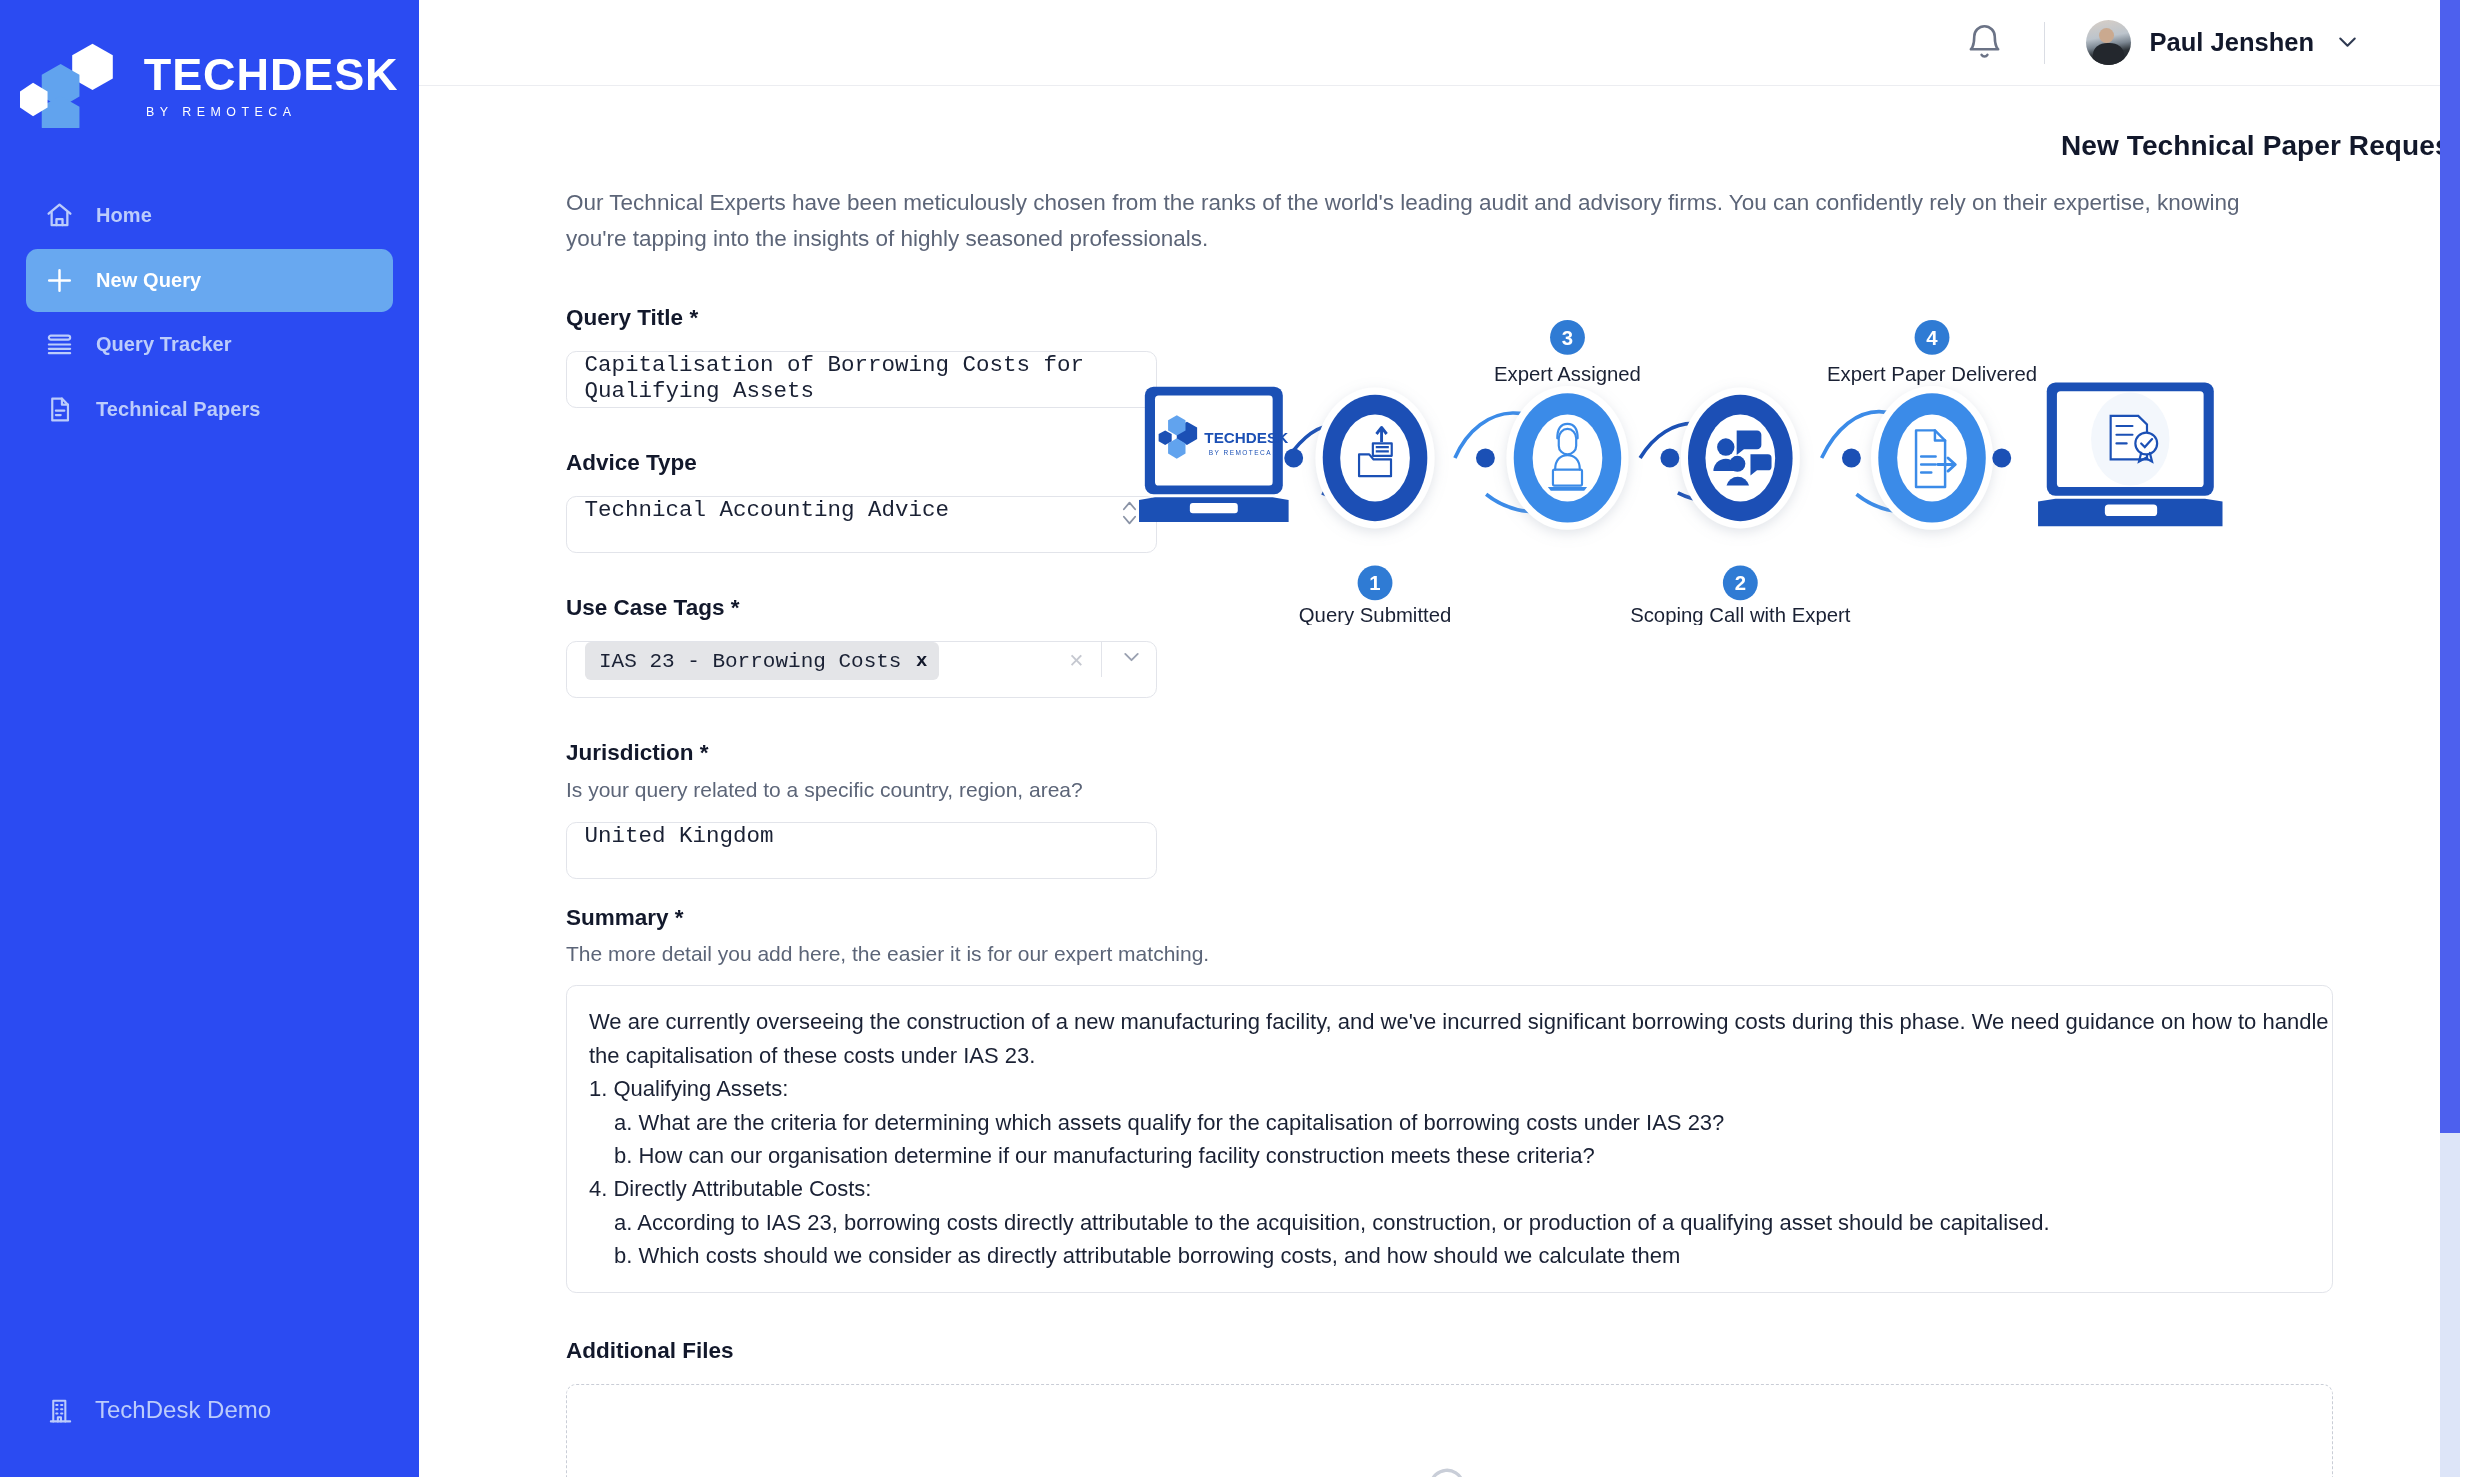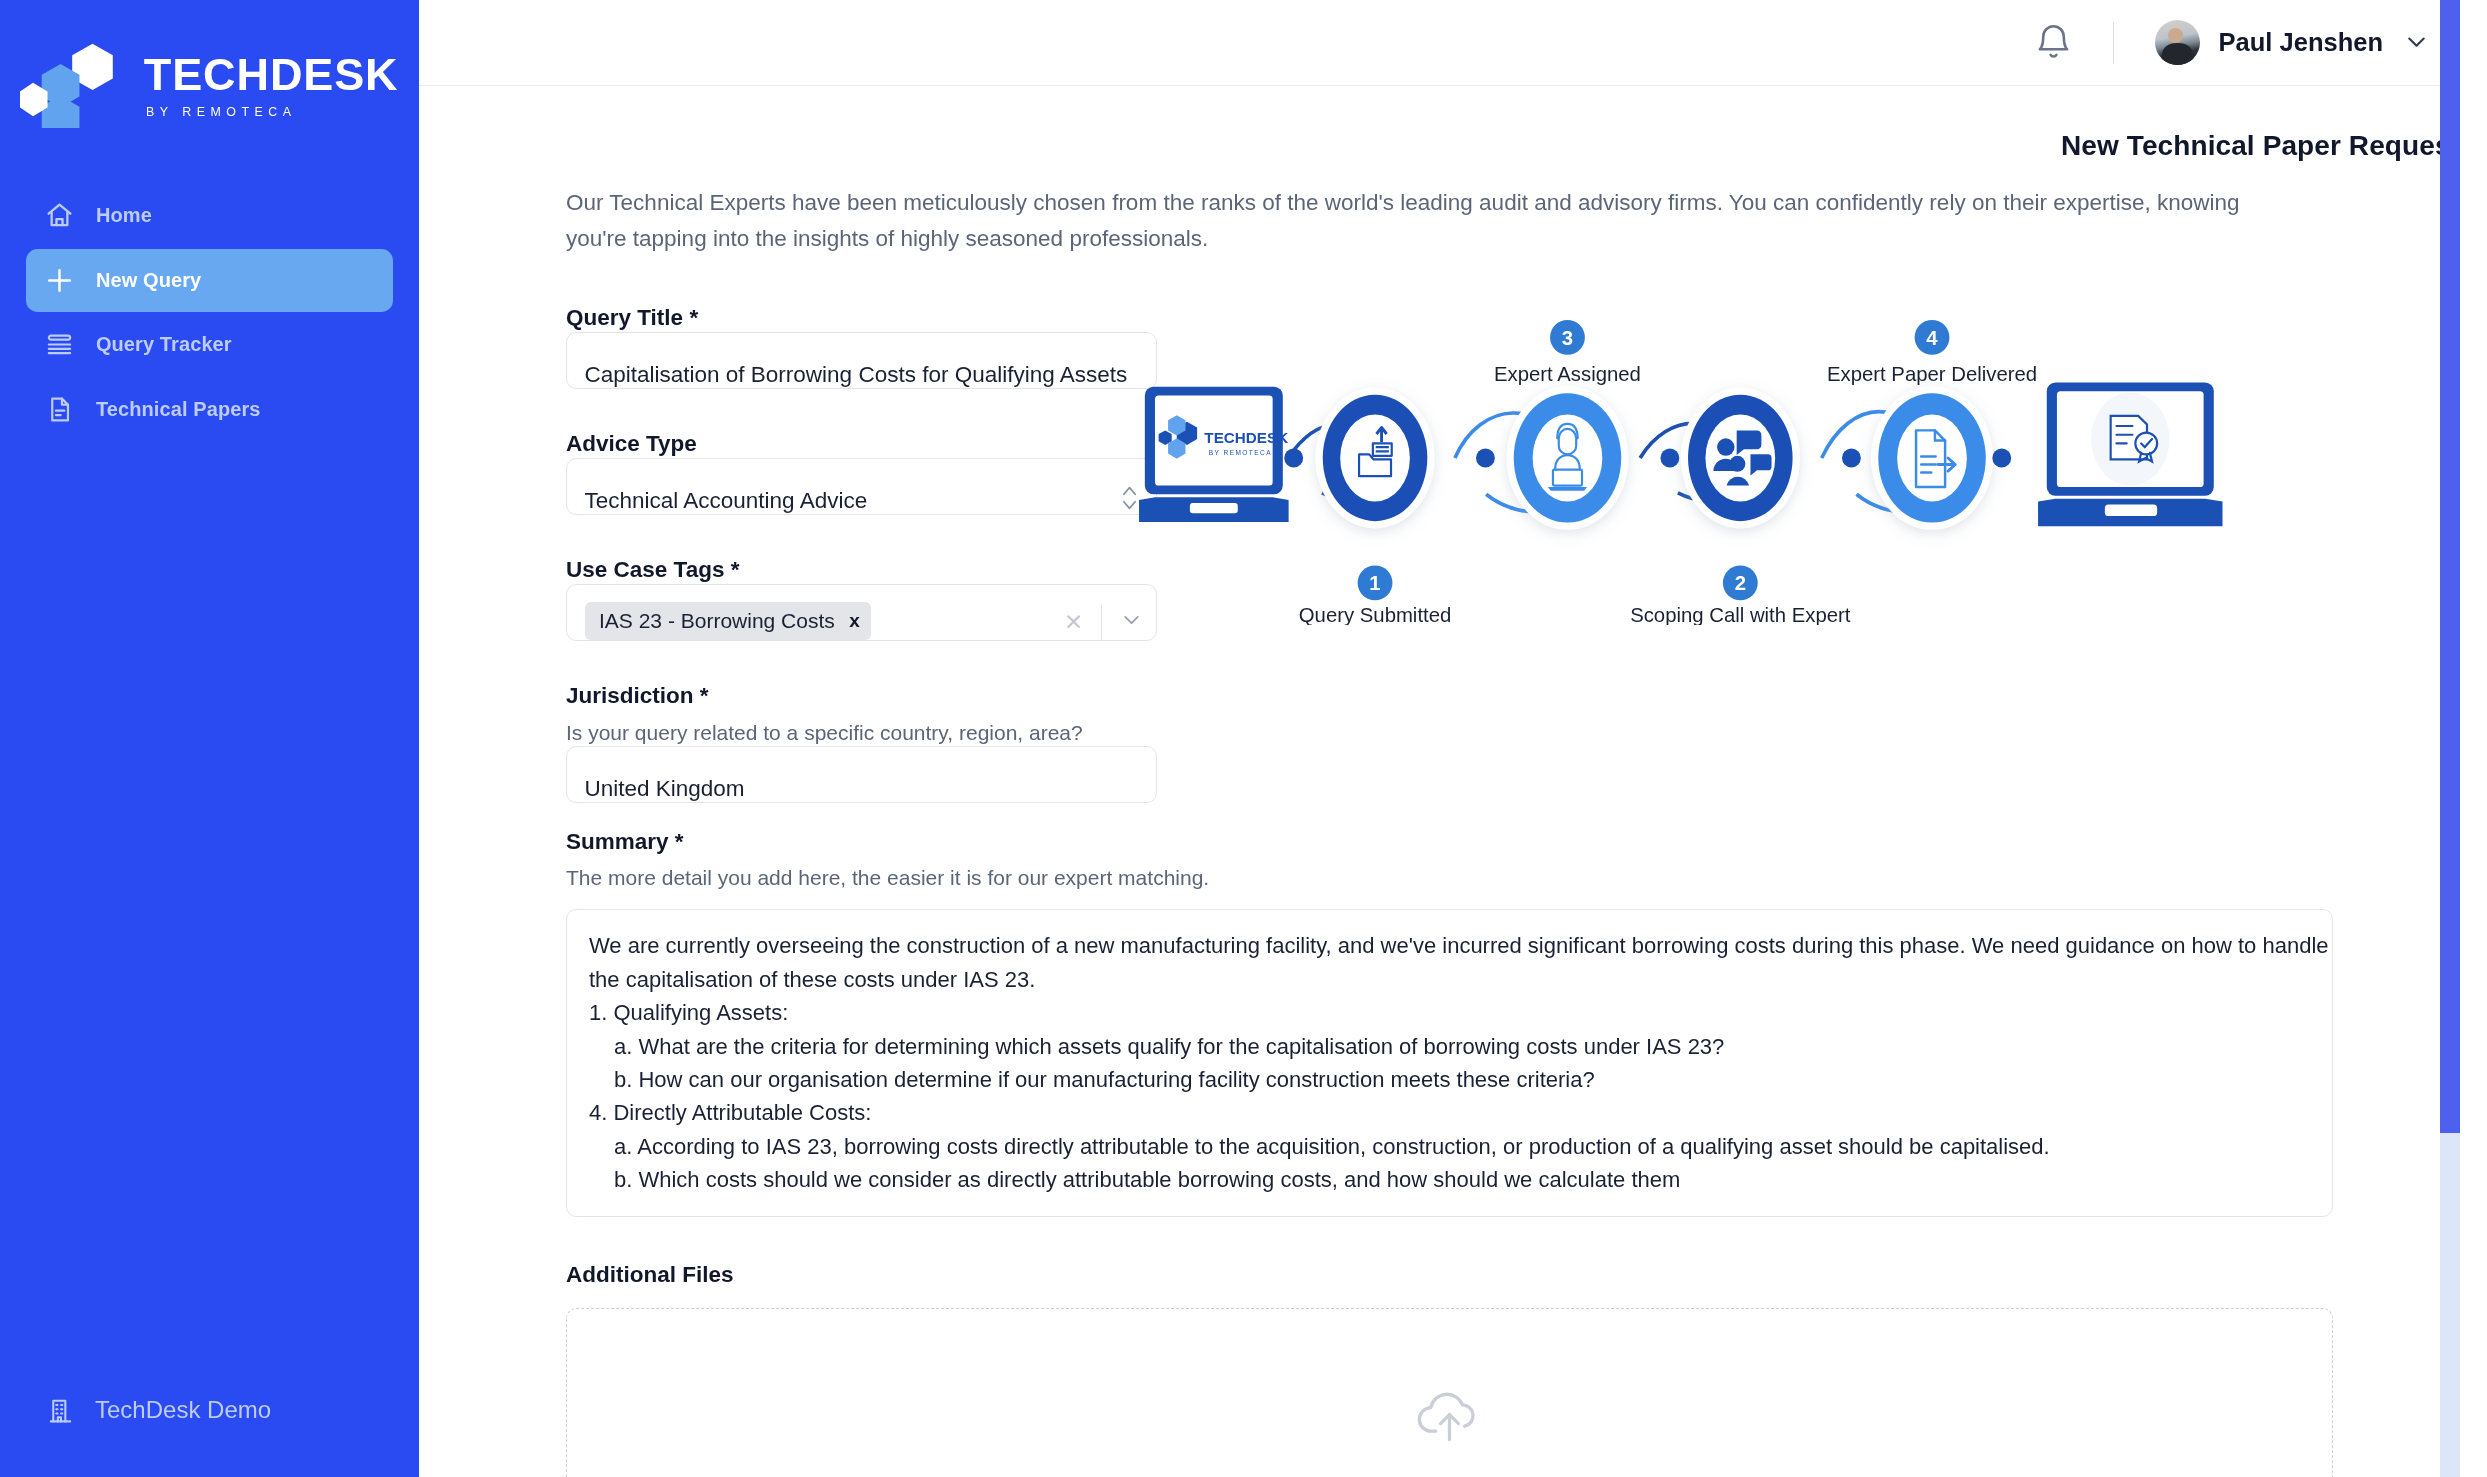--- a/index.html
+++ b/index.html
@@ -54,21 +54,21 @@
     position: absolute; left: 44px; bottom: 52px;
     display: flex; align-items: center; gap: 19px;
   }
   .org-label { font-size: 24px; color: #BCCCFB; font-weight: 400; }
 
   
   .main { flex: 1; height: 1478px; position: relative; background: #fff; overflow: hidden; }
   .topbar {
     height: 86px; border-bottom: 0.7px solid #ECEDF1;
     display: flex; align-items: center; justify-content: flex-end;
-    padding-right: 29px; gap: 8px;
+    padding-right: 98px; gap: 8px;
   }
   .bell { width: 41px; height: 41px; margin-right: 31px; cursor: pointer; }
   .topdiv { width: 0.7px; height: 42px; background: #DADDE4; margin-right: 33px; }
   .user { display: flex; align-items: center; gap: 19px; cursor: pointer; }
   .avatar {
     width: 45px; height: 45px; border-radius: 50%;
     background: linear-gradient(170deg,#d9cfc6 0%,#bcc4cc 38%,#7c8792 55%,#2d3338 70%,#1b1f24 100%);
     position: relative; overflow: hidden; flex: 0 0 45px;
   }
   .avatar::after {
@@ -89,24 +89,24 @@
   .page-desc {
     font-size: 22.5px; color: #5C6578; line-height: 1.58; margin-top: 23px;
     max-width: 1702px;
   }
 
   .form-col { width: 591px; margin-top: 49px; }
   .field { margin-bottom: 0; }
   .field-label { font-size: 22.5px; font-weight: 700; color: #12182B; }
   .field-hint { font-size: 21px; color: #5C6578; margin-top: 11.6px; }
   .control {
-    margin-top: 1px; height: 57px; width: 591px;
+    margin-top: 20px; height: 57px; width: 591px;
     border: 1.1px solid #E2E4EA; border-radius: 10.2px; background: #fff;
-    display: flex; align-items: flex-end; padding: 0 17.5px;
-    font-size: 22.5px; color: #1A2134;
+    display: flex; align-items: flex-start; padding: 0 17.5px;
+    font-size: 22.5px; color: #1A2134; font-family: Liberation Mono, monospace;
   }
   .control .value { flex: 1; }
   .stepper { display: flex; flex-direction: column; gap: 4.4px; }
   .tagbox { justify-content: space-between; padding-right: 11.6px; }
   .tag {
     display: inline-flex; align-items: center; gap: 14.5px;
     background: #E4E5E8; border-radius: 5.8px; height: 38px;
     padding: 0 11.6px 0 14.5px; font-size: 21px; color: #1A2134;
   }
   .tag-x { font-size: 19px; font-weight: 700; color: #12182B; cursor: pointer; }

